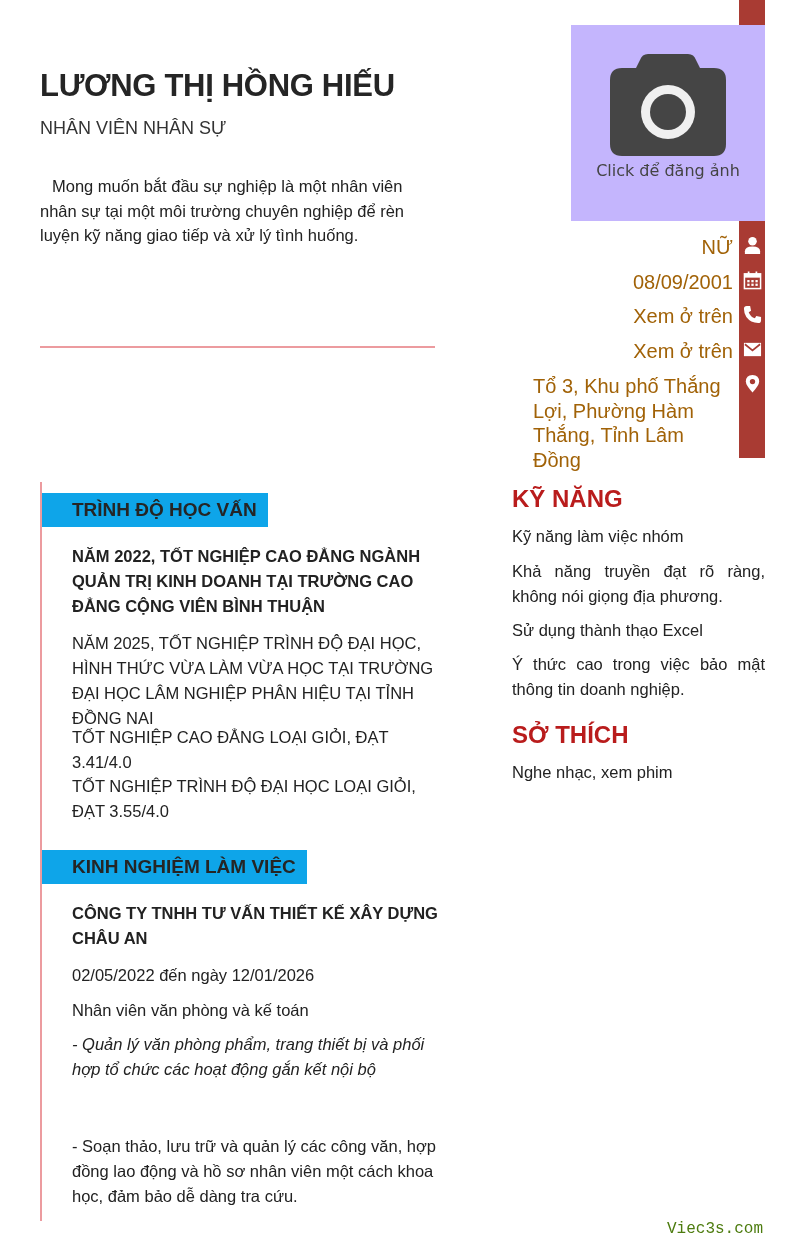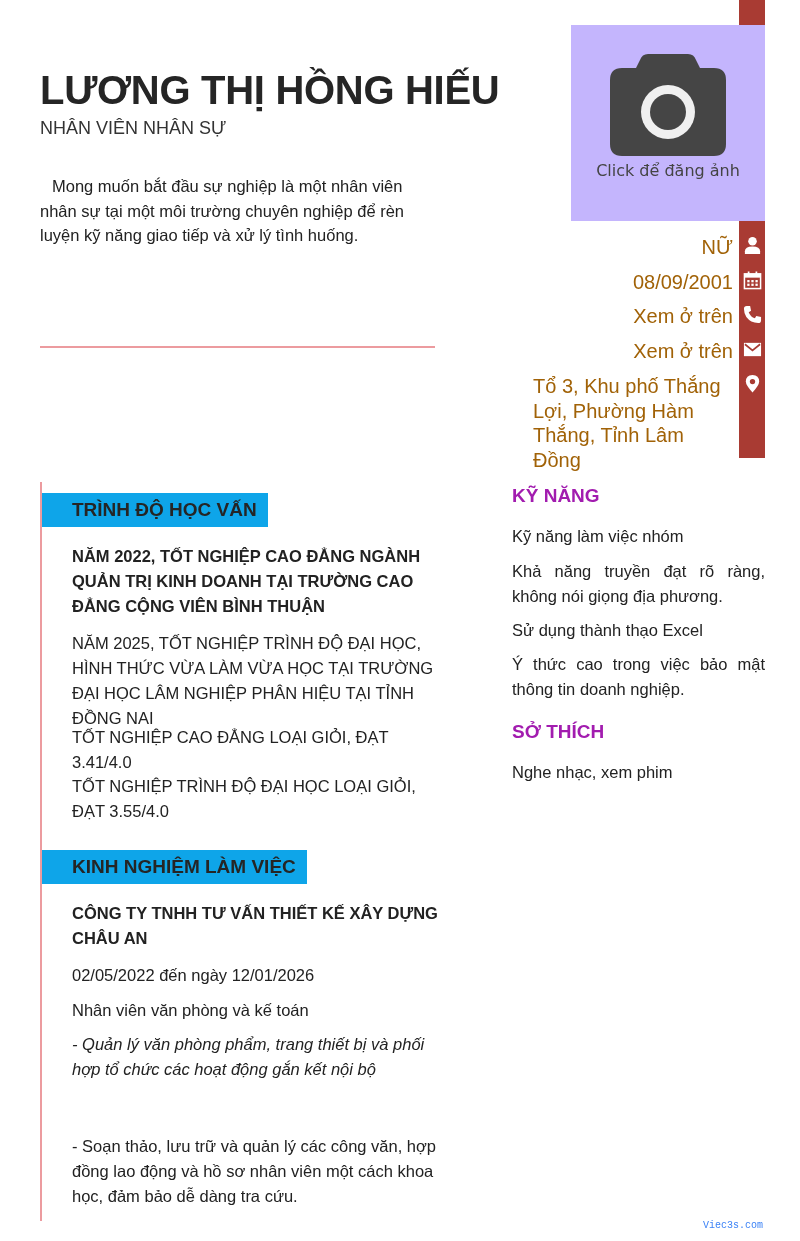--- a/index.html
+++ b/index.html
@@ -1,41 +1,41 @@
 <!DOCTYPE html>
 <html><head>
 <meta charset="utf-8">
 <style>
   * { box-sizing: border-box; margin: 0; padding: 0; }
   html, body { width: 800px; height: 1241px; background: #ffffff; overflow: hidden; }
   body { position: relative; font-family: "Liberation Sans", sans-serif; color: #222222; }
 
-  .name { position: absolute; left: 40px; top: 68px; font-size: 40px; font-weight: bold; color: #252525; letter-spacing: -0.3px; }
+  .name { position: absolute; left: 40px; top: 68px; font-size: 31px; font-weight: bold; color: #252525; letter-spacing: -0.3px; }
   .job-title { position: absolute; left: 40px; top: 118px; font-size: 18px; color: #333; }
   .objective { position: absolute; left: 40px; top: 174px; width: 395px; font-size: 16.5px; line-height: 24.5px; color: #222; text-indent: 12px; }
   .divider { position: absolute; left: 40px; top: 346px; width: 395px; height: 2px; background: #ec9b9f; }
 
   .red-bar-top { position: absolute; left: 739px; top: 0; width: 26px; height: 25px; background: #a93b33; }
   .photo { position: absolute; left: 571px; top: 25px; width: 194px; height: 196px; background: #c4b5fd; cursor: pointer; }
   .photo svg { position: absolute; left: 39px; top: 29px; }
   .photo-label { position: absolute; left: 0; width: 100%; top: 136px; text-align: center; font-family: "DejaVu Sans", sans-serif; font-size: 16px; color: #444; }
 
   .red-bar { position: absolute; left: 739px; top: 221px; width: 26px; height: 237px; background: #a93b33; }
   .contact { position: absolute; right: 67px; font-size: 20px; line-height: 24.5px; color: #a16207; }
   .contact-icon { position: absolute; left: 743px; width: 19px; height: 19px; }
 
   .vrule { position: absolute; left: 40px; top: 482px; width: 2px; height: 739px; background: #ec9b9f; }
   .section-head { position: absolute; left: 42px; height: 34px; background: #0ea5e9; padding-left: 30px; padding-right: 11px; font-size: 19px; font-weight: bold; line-height: 34px; color: #252525; }
   .block { position: absolute; left: 72px; width: 375px; font-size: 16.5px; line-height: 25px; color: #222; }
   .bold { font-weight: bold; }
 
-  .side-head { position: absolute; left: 512px; font-size: 19px; font-weight: bold; color: #a21caf; }
+  .side-head { position: absolute; left: 512px; font-size: 24px; font-weight: bold; color: #b91c1c; }
   .side-item { position: absolute; left: 512px; width: 253px; font-size: 16.5px; line-height: 24.5px; color: #222; text-align: justify; }
 
-  .footer { position: absolute; right: 37px; top: 1220px; font-family: "Liberation Mono", monospace; font-size: 10px; color: #3b82f6; }
+  .footer { position: absolute; right: 37px; top: 1220px; font-family: "Liberation Mono", monospace; font-size: 16px; color: #4d7c0f; }
 </style>
 </head>
 <body>
 
 <div class="name">LƯƠNG THỊ HỒNG HIẾU</div>
 <div class="job-title">NHÂN VIÊN NHÂN SỰ</div>
 <div class="objective">Mong muốn bắt đầu sự nghiệp là một nhân viên nhân sự  tại một môi trường chuyên nghiệp để rèn luyện kỹ năng giao tiếp và xử lý tình huống.</div>
 <div class="divider"></div>
 
 <div class="red-bar-top"></div>

